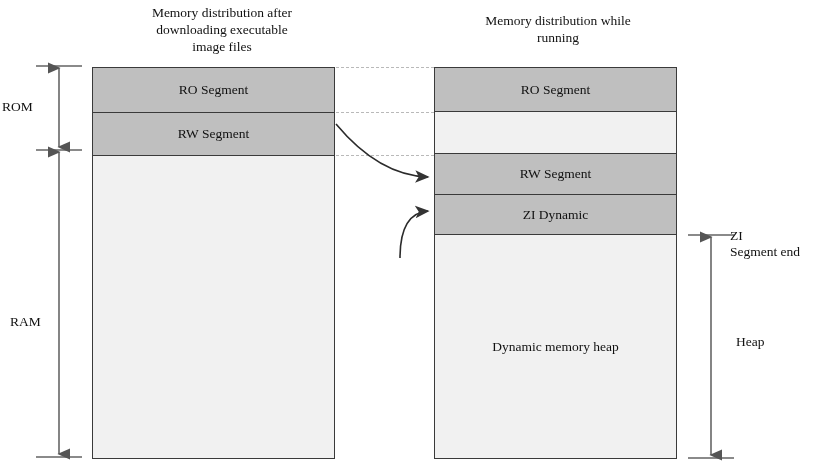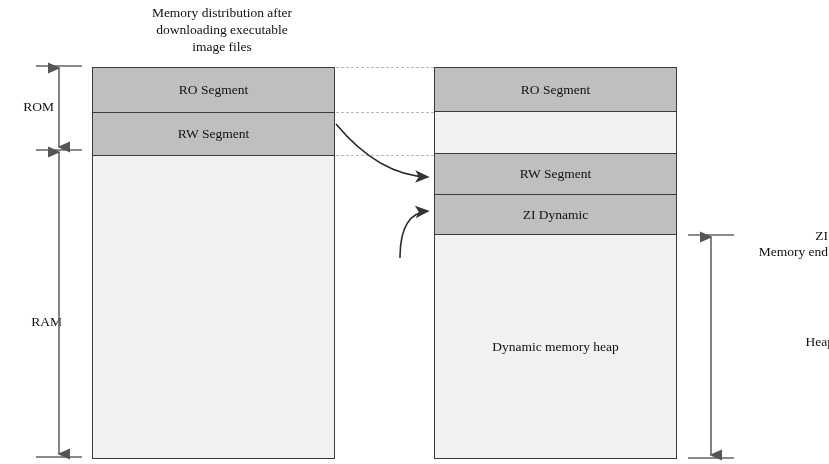--- a/index.html
+++ b/index.html
@@ -72,21 +72,21 @@
   
   .tick {
     position: absolute;
     height: 0;
     border-top: 2px solid #8a8a8a;
   }
   .dim-label {
     position: absolute;
     font-size: 13.5px;
     color: #111111;
-    text-align: right;
+    text-align: left;
     white-space: pre-line;
     line-height: 16px;
   }
   svg.overlay {
     position: absolute;
     left: 0;
     top: 0;
     width: 829px;
     height: 464px;
     pointer-events: none;
@@ -94,20 +94,22 @@
 </style>
 </head>
 <body>
 
 <div id="canvas">
 
   <div class="title" id="title-left">Memory distribution after
 downloading executable
 image files</div>
 
+  <div class="title" id="title-right">Memory distribution while
+running</div>
 
   <div class="guide" style="top:67px;"></div>
   <div class="guide" style="top:112px;"></div>
   <div class="guide" style="top:155px;"></div>
 
   <div class="mem-box" id="box-left">
     <div class="seg seg-filled" style="top:0px; height:45px;">
       <span>RO Segment</span>
     </div>
     <div class="seg seg-filled" style="top:45px; height:43px;">
@@ -140,21 +142,21 @@
   <div class="tick" style="left:36px; top:149px; width:46px;"></div>
   <div class="tick" style="left:36px; top:456px; width:46px;"></div>
 
   <div class="dim-label" style="left:2px; top:99px; width:52px;">ROM</div>
   <div class="dim-label" style="left:10px; top:314px; width:52px;">RAM</div>
 
   <div class="tick" style="left:688px; top:234px; width:46px;"></div>
   <div class="tick" style="left:688px; top:457px; width:46px;"></div>
 
   <div class="dim-label" style="left:730px; top:228px; width:98px;">ZI
-Memory end</div>
+Segment end</div>
   <div class="dim-label" style="left:736px; top:334px; width:98px;">Heap</div>
 
   <svg class="overlay" viewBox="0 0 829 464" xmlns="http://www.w3.org/2000/svg">
     <defs>
       <marker id="arrowUp" markerWidth="8" markerHeight="8" refX="4" refY="1" orient="auto" markerUnits="strokeWidth">
         <path d="M4,0 L7.5,8 L0.5,8 Z" fill="#555555"></path>
       </marker>
       <marker id="arrowDown" markerWidth="8" markerHeight="8" refX="4" refY="7" orient="auto" markerUnits="strokeWidth">
         <path d="M4,8 L0.5,0 L7.5,0 Z" fill="#555555"></path>
       </marker>

